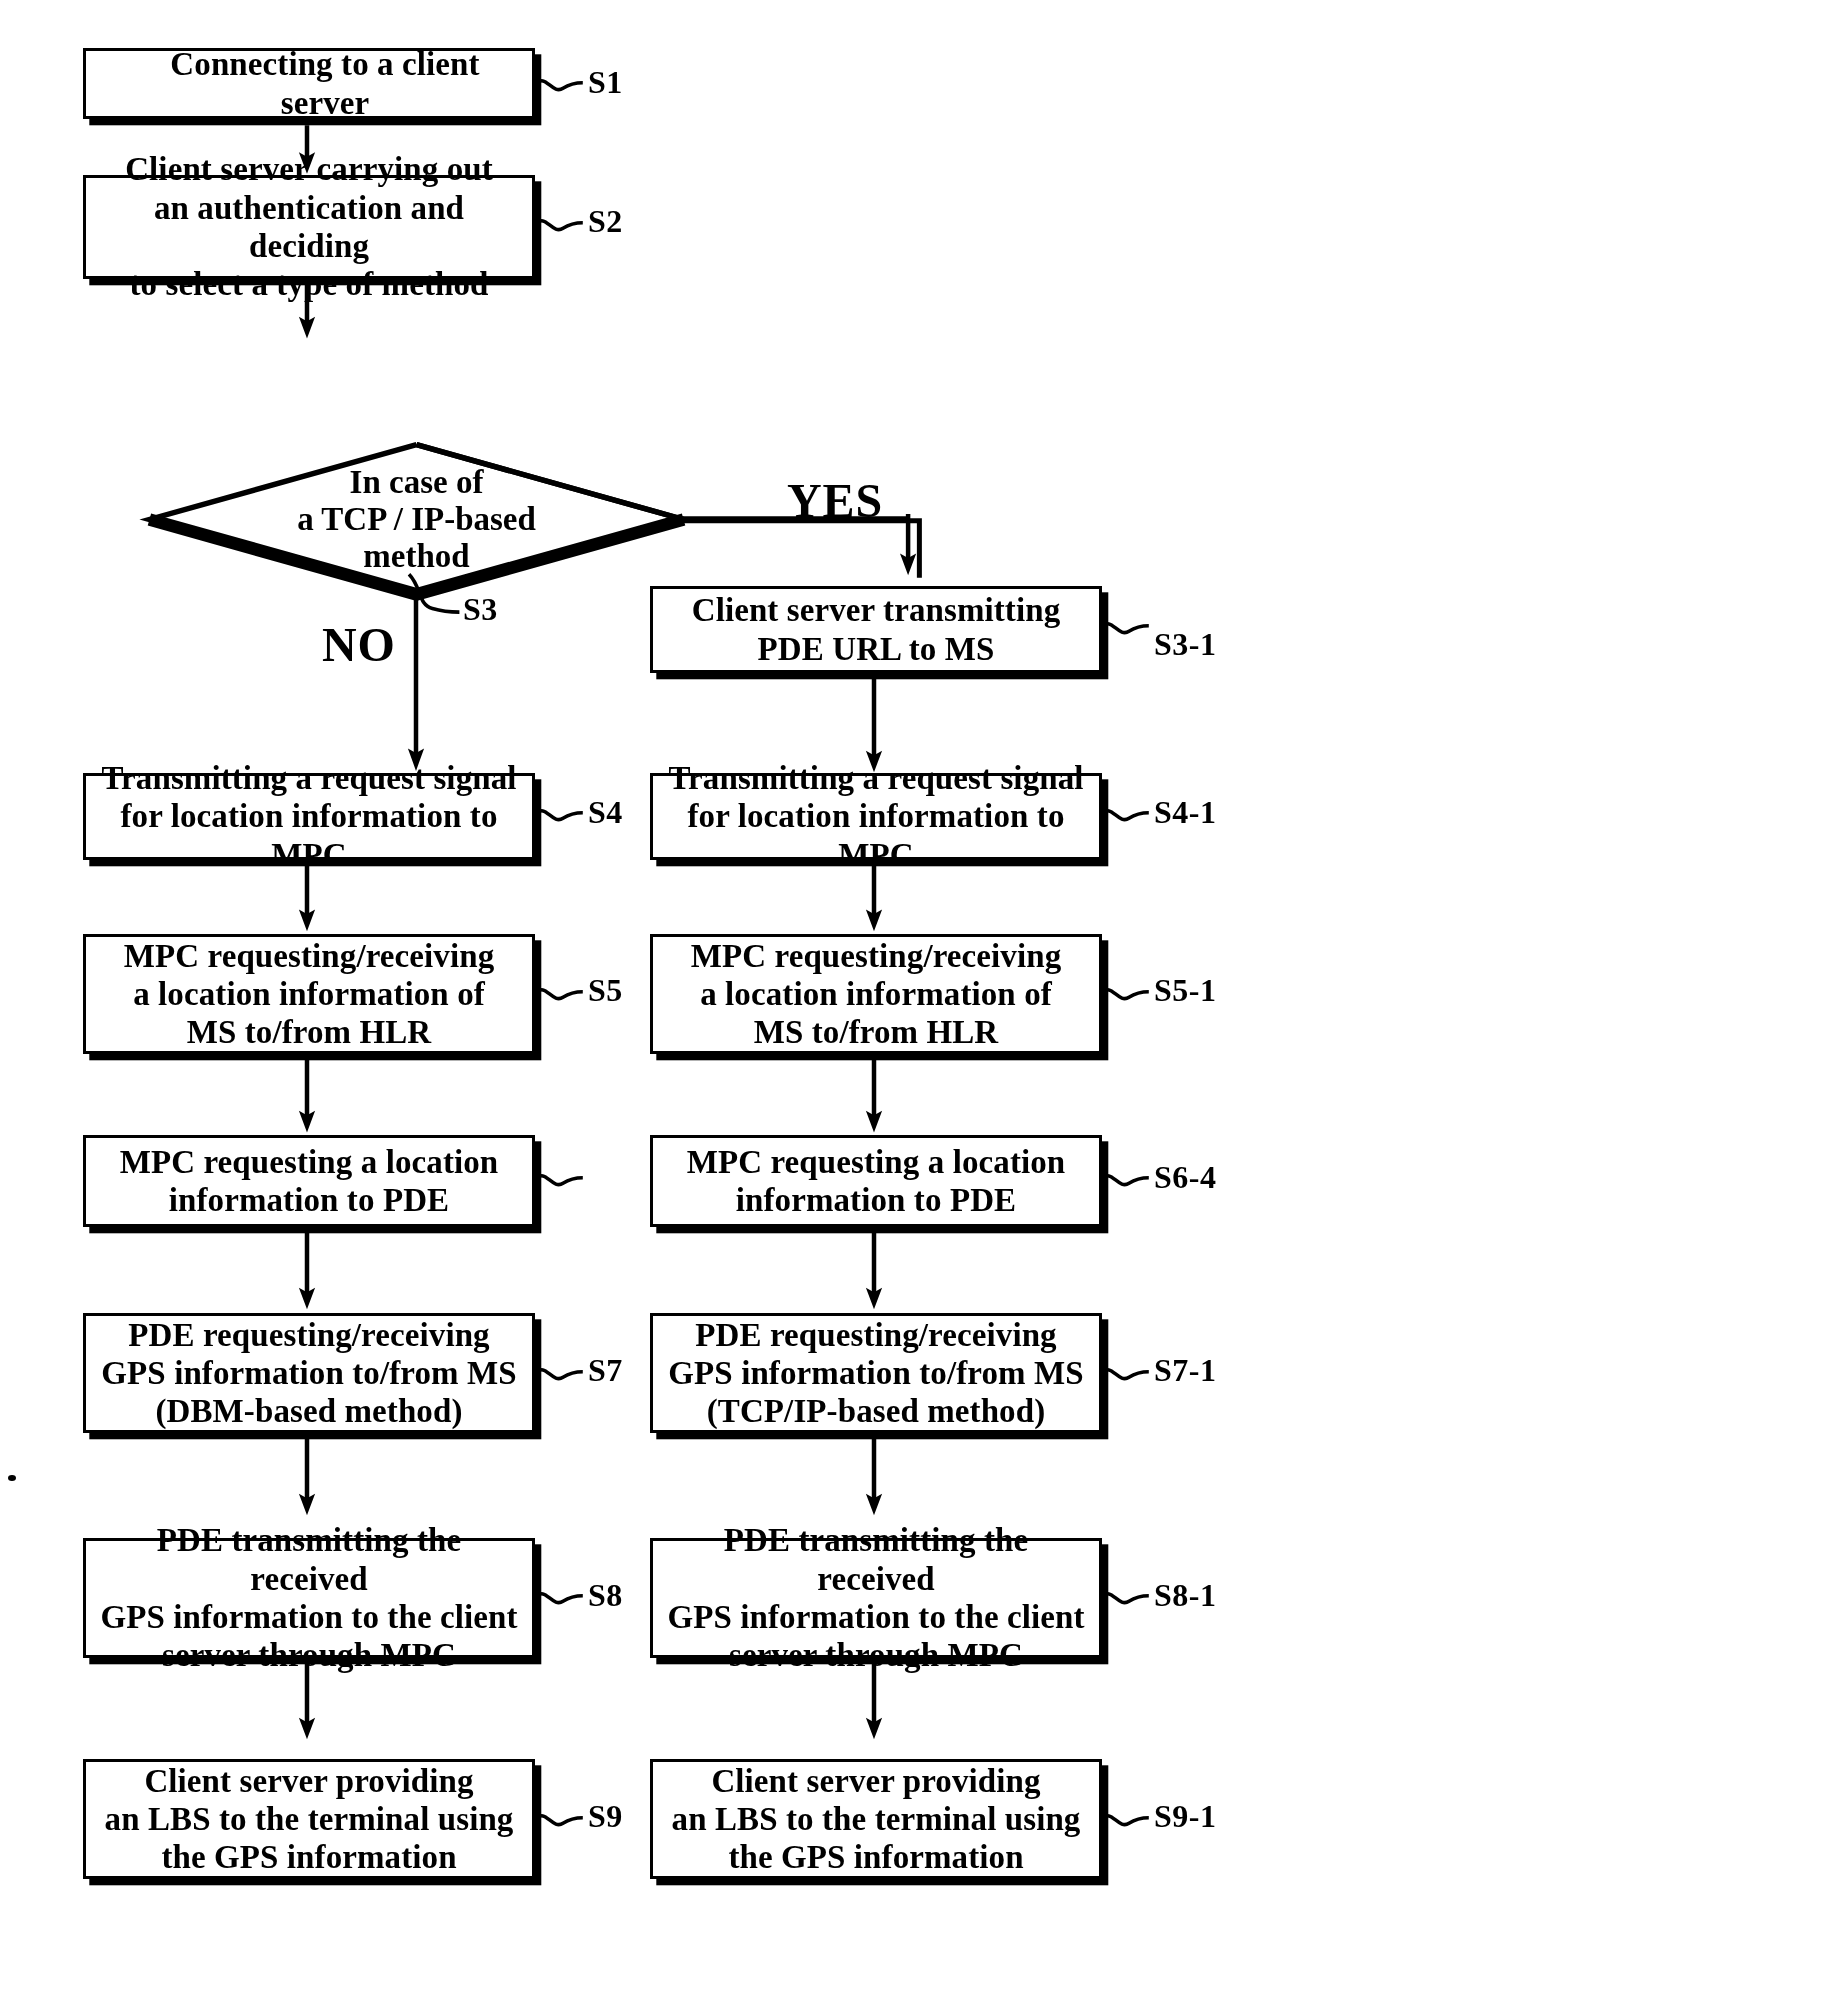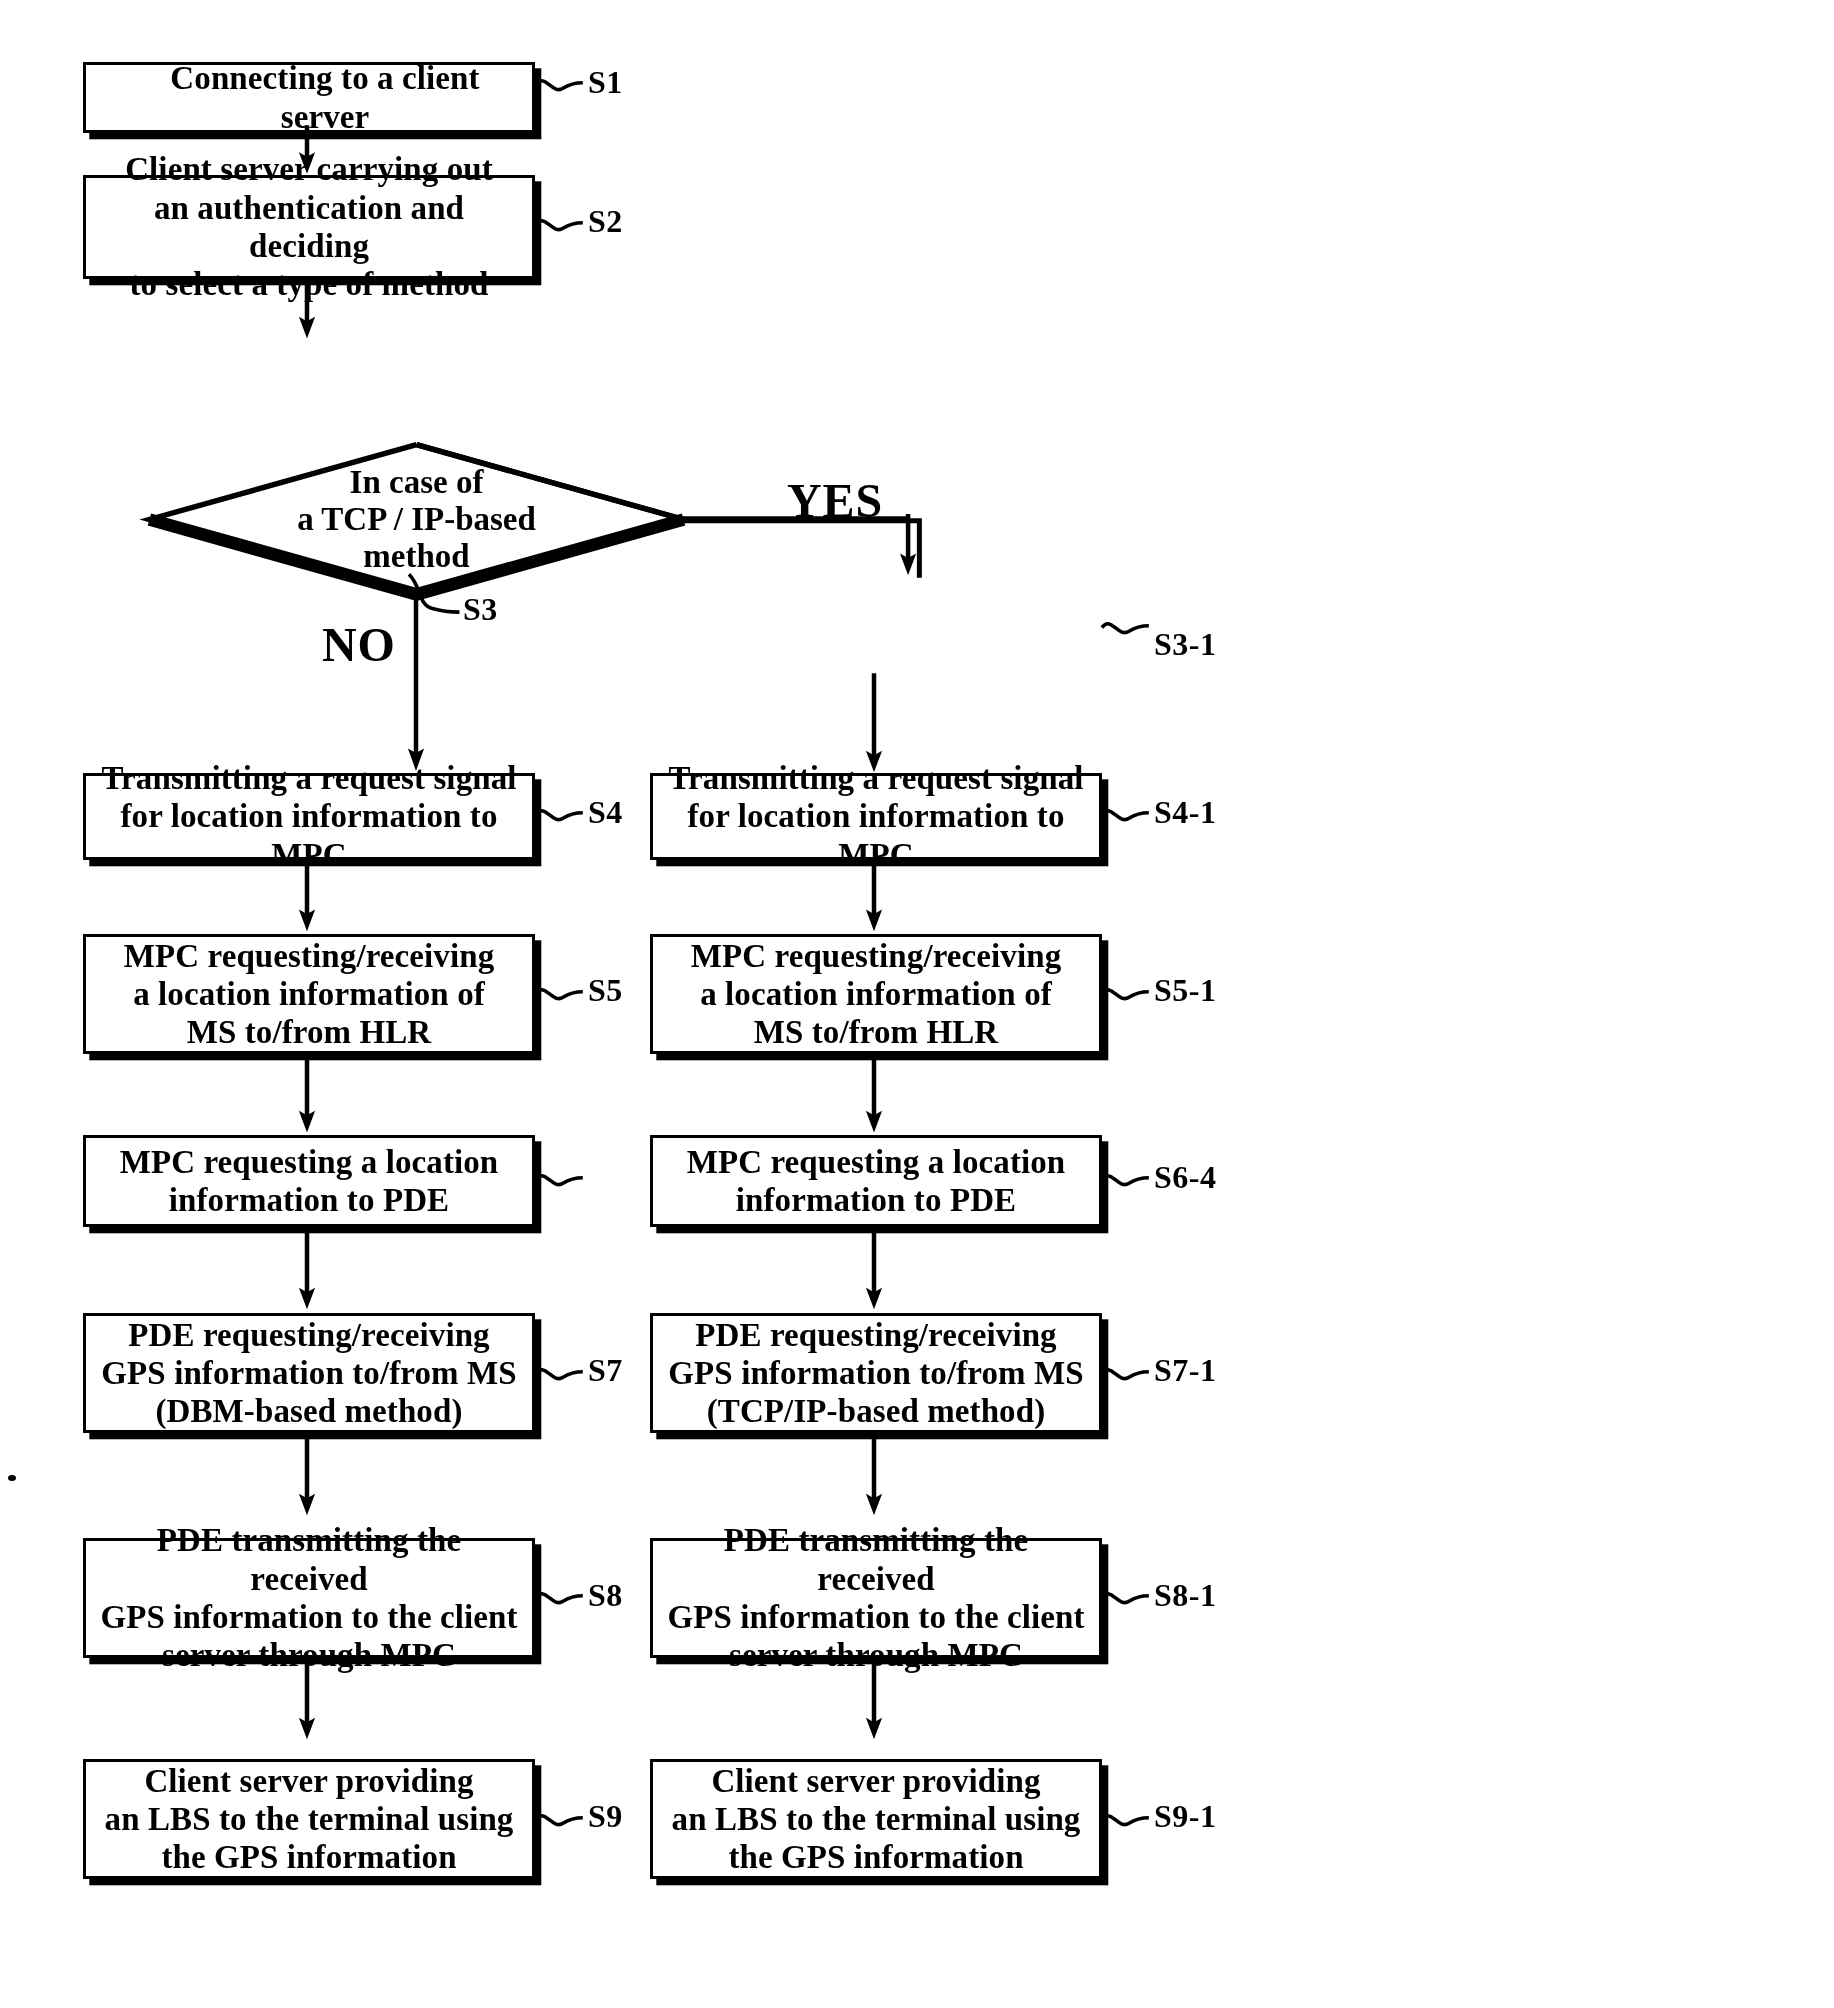--- a/index.html
+++ b/index.html
@@ -112,21 +112,21 @@
     border-radius: 50%;
   }
 </style>
 </head>
 <body>
 
 <div id="canvas">
 
   <div class="speck" style="left:8.1px; top:1475px; width:8.1px; height:6.3px;"></div>
 
-  <div class="box" style="left:83px; top:62px; width:452px; height:71px;padding-left:32px;">
+  <div class="box" style="left:83px; top:48px; width:452px; height:71px;padding-left:32px;">
     <div class="txt">Connecting to a client server</div>
   </div>
   <svg class="leader" style="left:536px; top:72px; width:54px; height:27px;" viewBox="0 0 60 30" width="54" height="27">
     <path d="M0,14 C10,0 18,26 30,18 C38,13 44,12 52,12" stroke="#000" stroke-width="4" fill="none"></path>
   </svg>
   <div class="steplabel" style="left:588px; top:66px;">S1</div>
 
   <svg class="conn" style="left:289px; top:125px; width:36px; height:50px;" viewBox="0 0 40 55" width="36" height="50">
     <line x1="20" y1="0" x2="20" y2="40" stroke="#000" stroke-width="5"></line>
     <polygon class="arrowhead" points="20,54 11,30 20,35 29,30"></polygon>
@@ -260,20 +260,24 @@
   <div class="box" style="left:83px; top:1759px; width:452px; height:120px;">
     <div class="txt">Client server providing
 an LBS to the terminal using
 the GPS information</div>
   </div>
   <svg class="leader" style="left:536px; top:1807px; width:54px; height:27px;" viewBox="0 0 60 30" width="54" height="27">
     <path d="M0,14 C10,0 18,26 30,18 C38,13 44,12 52,12" stroke="#000" stroke-width="4" fill="none"></path>
   </svg>
   <div class="steplabel" style="left:588px; top:1800px;">S9</div>
 
+  <div class="box" style="left:650px; top:586px; width:452px; height:87px;">
+    <div class="txt">Client server transmitting
+PDE URL to MS</div>
+  </div>
   <svg class="leader" style="left:1102px; top:615px; width:54px; height:27px;" viewBox="0 0 60 30" width="54" height="27">
     <path d="M0,14 C10,0 18,26 30,18 C38,13 44,12 52,12" stroke="#000" stroke-width="4" fill="none"></path>
   </svg>
   <div class="steplabel" style="left:1154px; top:609px;margin-top:19px;">S3-1</div>
 
   <svg class="conn" style="left:856px; top:673px; width:36px; height:104px;" viewBox="0 0 40 115" width="36" height="104">
     <line x1="20" y1="0" x2="20" y2="95" stroke="#000" stroke-width="5"></line>
     <polygon class="arrowhead" points="20,110 11,86 20,91 29,86"></polygon>
   </svg>
 

